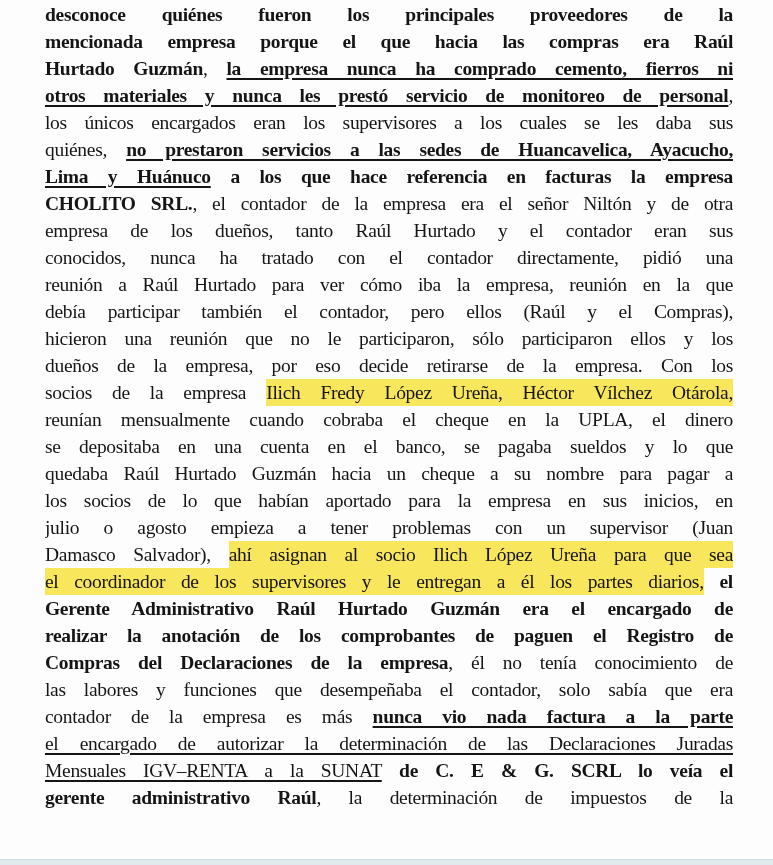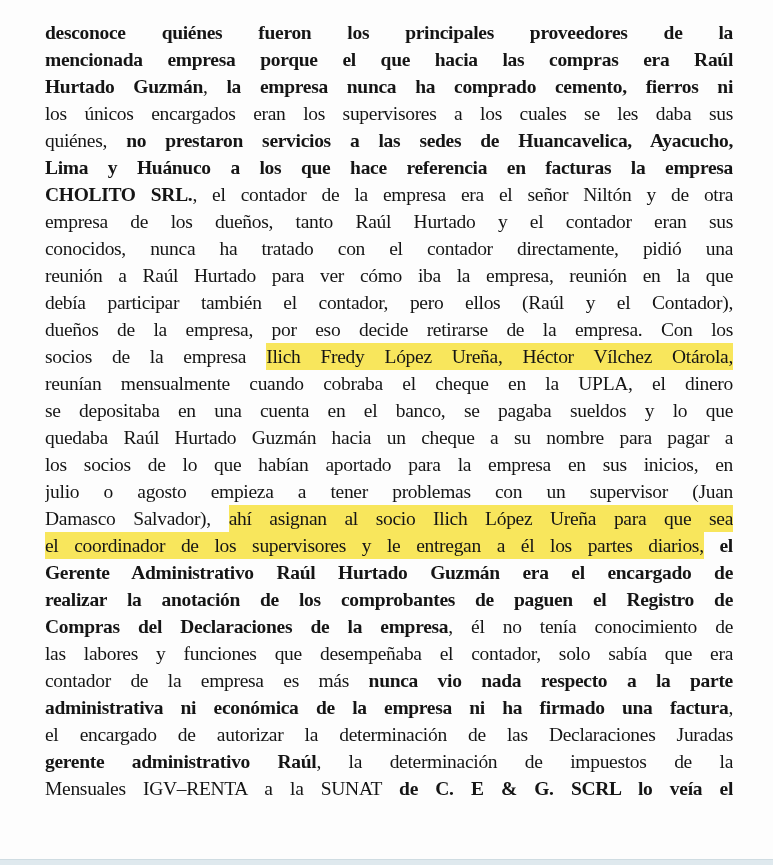--- a/index.html
+++ b/index.html
@@ -5,38 +5,39 @@
   html, body { margin: 0; padding: 0; }
   body {
     width: 773px;
     height: 865px;
     background: var(--page-bg, #fdfdfd);
     overflow: hidden;
     position: relative;
   }
   .doc {
     position: absolute;
-    top: 19px;
+    top: 1px;
     left: 45px;
     width: 688px;
     font-family: "Liberation Serif", "DejaVu Serif", serif;
     font-size: 19.5px;
     line-height: 27px;
     color: var(--text-color, #151515);
     letter-spacing: -0.3px;
   }
   .line {
     height: 27px;
     overflow: hidden;
     text-align: justify;
     text-align-last: justify;
     white-space: normal;
   }
   .b { font-weight: bold; }
   .u {
+    text-decoration: underline;
     text-decoration-thickness: 2px;
     text-underline-offset: 3px;
   }
   .h {
     background: var(--hl-color, #f8e65c);
     padding: 3px 0 4px;
     margin-top: 10px;
   }
   .bottom-edge {
     position: absolute;
@@ -49,41 +50,42 @@
   }
 </style>
 </head>
 <body style="--page-bg: #fdfdfd; --text-color: #151515; --hl-color: #f8e65c; --edge-color: #dfe9ee;">
 
 <div class="doc">
   <div>
       <div class="line"><span class="b">desconoce quiénes fueron los principales proveedores de la</span></div>
       <div class="line"><span class="b">mencionada empresa porque el que hacia las compras era Raúl</span></div>
       <div class="line"><span class="b">Hurtado Guzmán</span><span>, </span><span class="b u">la empresa nunca ha comprado cemento, fierros ni</span></div>
+      <div class="line"><span class="b u">otros materiales y nunca les prestó servicio de monitoreo de personal</span><span>,</span></div>
       <div class="line"><span>los únicos encargados eran los supervisores a los cuales se les daba sus</span></div>
       <div class="line"><span>quiénes, </span><span class="b u">no prestaron servicios a las sedes de Huancavelica, Ayacucho,</span></div>
       <div class="line"><span class="b u">Lima y Huánuco</span><span class="b"> a los que hace referencia en facturas la empresa</span></div>
       <div class="line"><span class="b">CHOLITO SRL.</span><span>, el contador de la empresa era el señor Niltón y de otra</span></div>
       <div class="line"><span>empresa de los dueños, tanto Raúl Hurtado y el contador eran sus</span></div>
       <div class="line"><span>conocidos, nunca ha tratado con el contador directamente, pidió una</span></div>
       <div class="line"><span>reunión a Raúl Hurtado para ver cómo iba la empresa, reunión en la que</span></div>
-      <div class="line"><span>debía participar también el contador, pero ellos (Raúl y el Contador),</span></div>
+      <div class="line"><span>debía participar también el contador, pero ellos (Raúl y el Compras),</span></div>
+      <div class="line"><span>hicieron una reunión que no le participaron, sólo participaron ellos y los</span></div>
       <div class="line"><span>dueños de la empresa, por eso decide retirarse de la empresa. Con los</span></div>
       <div class="line"><span>socios de la empresa </span><span class="h">Ilich Fredy López Ureña, Héctor Vílchez Otárola,</span></div>
       <div class="line"><span>reunían mensualmente cuando cobraba el cheque en la UPLA, el dinero</span></div>
       <div class="line"><span>se depositaba en una cuenta en el banco, se pagaba sueldos y lo que</span></div>
       <div class="line"><span>quedaba Raúl Hurtado Guzmán hacia un cheque a su nombre para pagar a</span></div>
       <div class="line"><span>los socios de lo que habían aportado para la empresa en sus inicios, en</span></div>
       <div class="line"><span>julio o agosto empieza a tener problemas con un supervisor (Juan</span></div>
       <div class="line"><span>Damasco Salvador), </span><span class="h">ahí asignan al socio Ilich López Ureña para que sea</span></div>
       <div class="line"><span class="h">el coordinador de los supervisores y le entregan a él los partes diarios,</span><span> </span><span class="b">el</span></div>
       <div class="line"><span class="b">Gerente Administrativo Raúl Hurtado Guzmán era el encargado de</span></div>
       <div class="line"><span class="b">realizar la anotación de los comprobantes de paguen el Registro de</span></div>
       <div class="line"><span class="b">Compras del Declaraciones de la empresa</span><span>, él no tenía conocimiento de</span></div>
       <div class="line"><span>las labores y funciones que desempeñaba el contador, solo sabía que era</span></div>
-      <div class="line"><span>contador de la empresa es más </span><span class="b u">nunca vio nada respecto a la parte</span></div>
-      <div class="line"><span class="b u">administrativa ni económica de la empresa ni ha firmado una factura</span><span>,</span></div>
+      <div class="line"><span>contador de la empresa es más </span><span class="b u">nunca vio nada factura a la parte</span></div>
       <div class="line"><span class="u">el encargado de autorizar la determinación de las Declaraciones Juradas</span></div>
+      <div class="line"><span class="u">Mensuales IGV–RENTA a la SUNAT</span><span> </span><span class="b">de C. E &amp; G. SCRL lo veía el</span></div>
       <div class="line"><span class="b">gerente administrativo Raúl</span><span>, la determinación de impuestos de la</span></div>
-      <div class="line"><span class="u">Mensuales IGV–RENTA a la SUNAT</span><span> </span><span class="b">de C. E &amp; G. SCRL lo veía el</span></div>
     </div>
 </div>
 <div class="bottom-edge"></div>
 
 </body></html>

